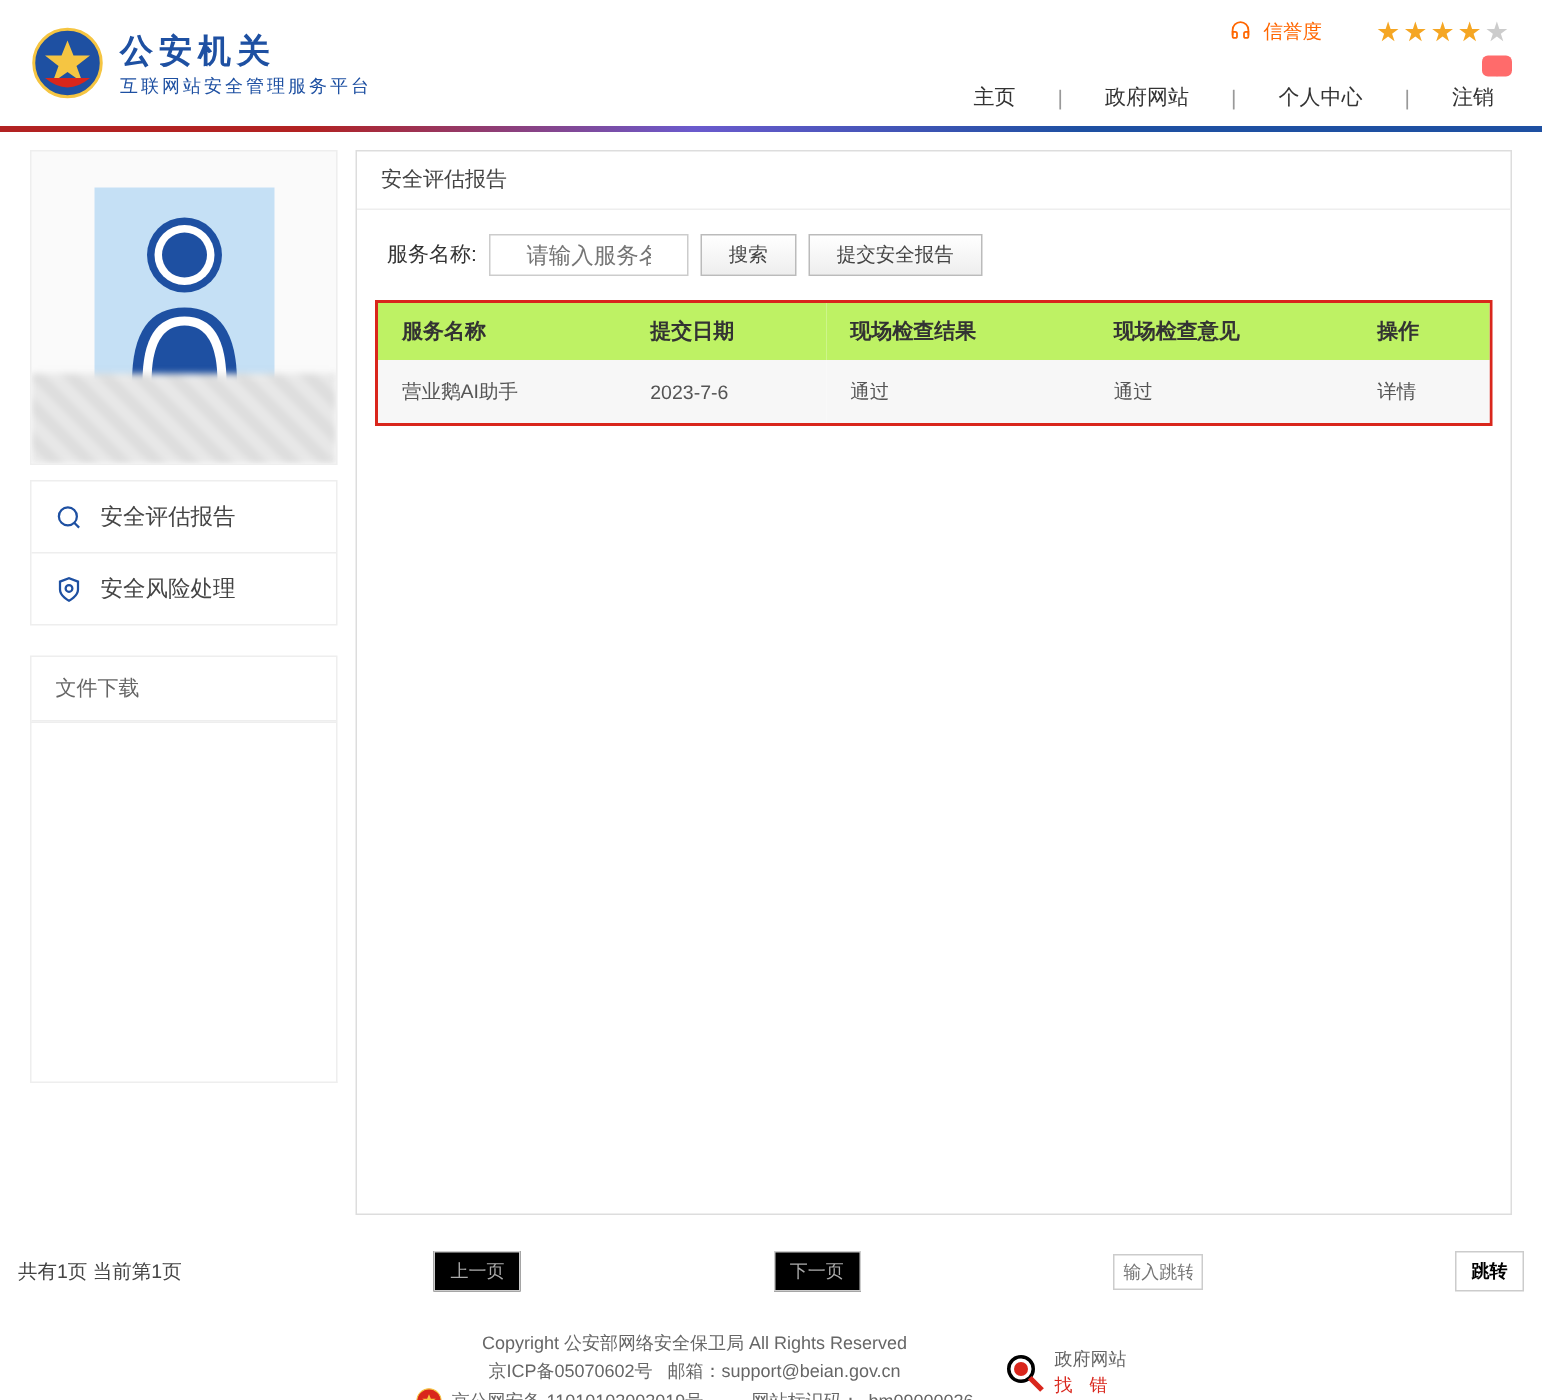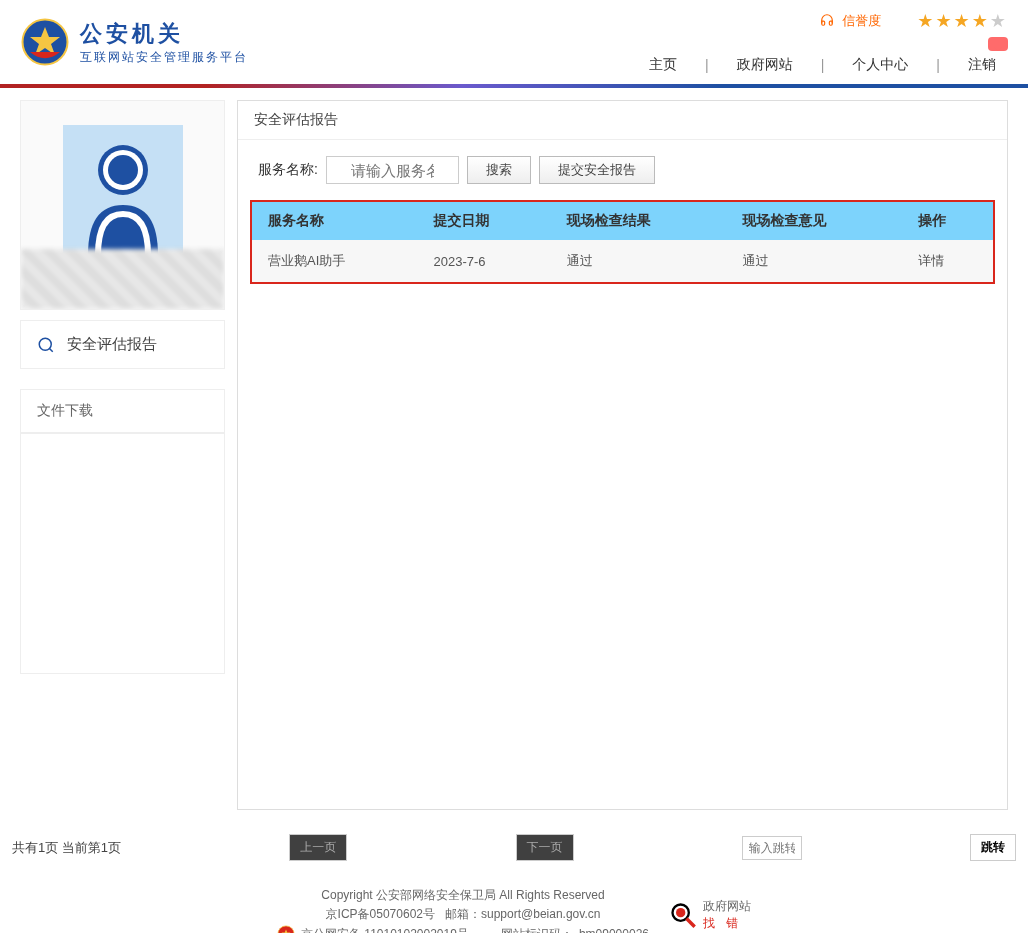--- a/index.html
+++ b/index.html
@@ -48,27 +48,27 @@
     
     .main { flex: 1; border: 1px solid #ddd; min-height: 710px; }
     .panel-title { padding: 10px 16px; font-size: 14px; color: #444; border-bottom: 1px solid #eee; }
     .search-row { display: flex; align-items: center; gap: 8px; padding: 16px 20px; }
     .search-label { font-size: 14px; color: #333; }
     .search-input { width: 133px; height: 28px; border: 1px solid #ccc; padding: 0 24px; font-size: 15px; }
     .btn { height: 28px; padding: 0 18px; border: 1px solid #bbb; background: linear-gradient(#fff,#eee); cursor: pointer; font-size: 13px; color: #444; }
     
     .red-box { border: 2px solid #d9261c; margin: 0 12px; }
     table { width: 100%; border-collapse: collapse; }
-    th { text-align: left; padding: 10px 16px; font-size: 14px; font-weight: bold; color: #333; background: #7dd3fc; }
+    th { text-align: left; padding: 10px 16px; font-size: 14px; font-weight: bold; color: #333; background: #bef264; }
     td { padding: 12px 16px; font-size: 13px; color: #555; background: #f7f7f7; }
     .detail-link { color: #555; cursor: pointer; }
     
     
     .pagination { text-align: center; padding: 12px; font-size: 13px; color: #444; display: flex; justify-content: space-between; align-items: center; gap: 6px; }
-    .page-btn { padding: 4px 10px; border: 1px solid #ccc; background: #404040; font-size: 12px; cursor: pointer; }
+    .page-btn { padding: 4px 10px; border: 1px solid #ccc; background: #000000; font-size: 12px; cursor: pointer; }
     .page-btn.disabled { color: #aaa; }
     .page-btn.go { background: #fff; font-weight: bold; }
     .page-input { width: 60px; height: 24px; border: 1px solid #ccc; padding: 0 6px; font-size: 12px; }
     
     
     .footer { text-align: center; padding: 12px 20px; font-size: 12px; color: #666; }
     .footer-line { margin: 2px 0; }
     .footer-row { display: flex; align-items: center; justify-content: center; gap: 20px; }
     .footer-left { text-align: center; }
     .gov-badge { display: flex; align-items: center; gap: 6px; }
@@ -136,20 +136,27 @@
       <div class="blur-area"></div>
     </div>
 
     <div class="menu-panel">
       <div class="menu-item">
         <svg class="menu-icon" viewBox="0 0 24 24" fill="none" stroke="currentColor" stroke-width="2">
             <circle cx="11" cy="11" r="8"></circle>
             <line x1="21" y1="21" x2="16.65" y2="16.65"></line>
           </svg>
         <span class="menu-text">安全评估报告</span>
+      </div>
+      <div class="menu-item">
+        <svg class="menu-icon" viewBox="0 0 24 24" fill="none" stroke="currentColor" stroke-width="2">
+            <path d="M12 22s8-4 8-10V5l-8-3-8 3v7c0 6 8 10 8 10z"></path>
+            <circle cx="12" cy="11" r="3"></circle>
+          </svg>
+        <span class="menu-text">安全风险处理</span>
       </div>
     </div>
 
     <div class="file-section">
       <div class="file-header">文件下载</div>
     </div>
     <div style="border:1px solid #eee;border-top:none;height:240px;"></div>
   </div>
 
   <div class="main">

